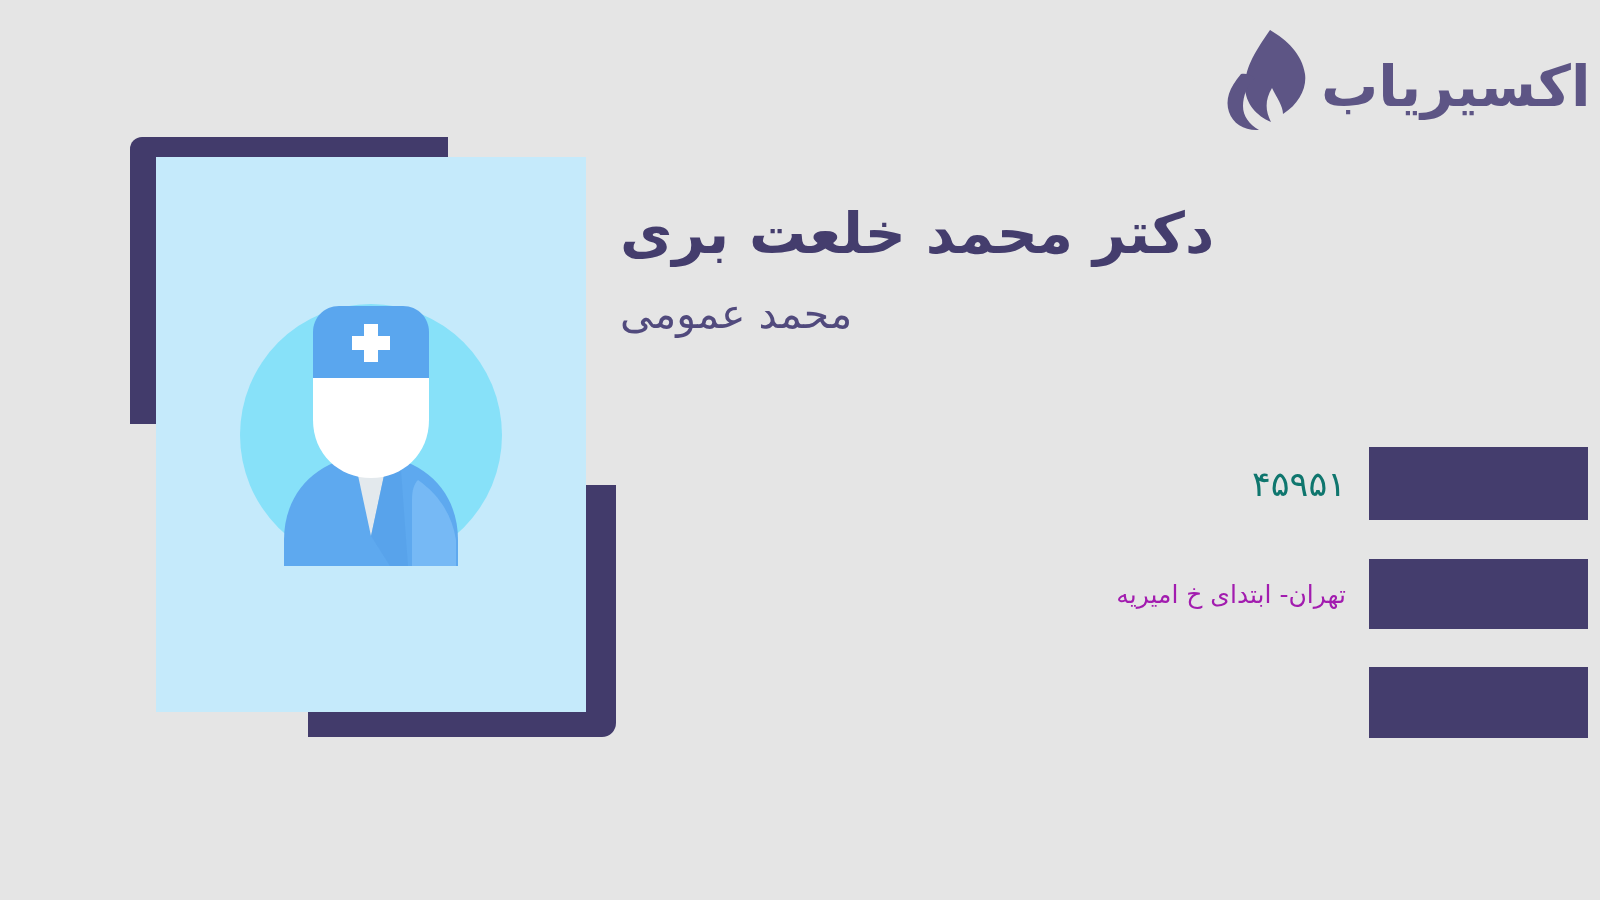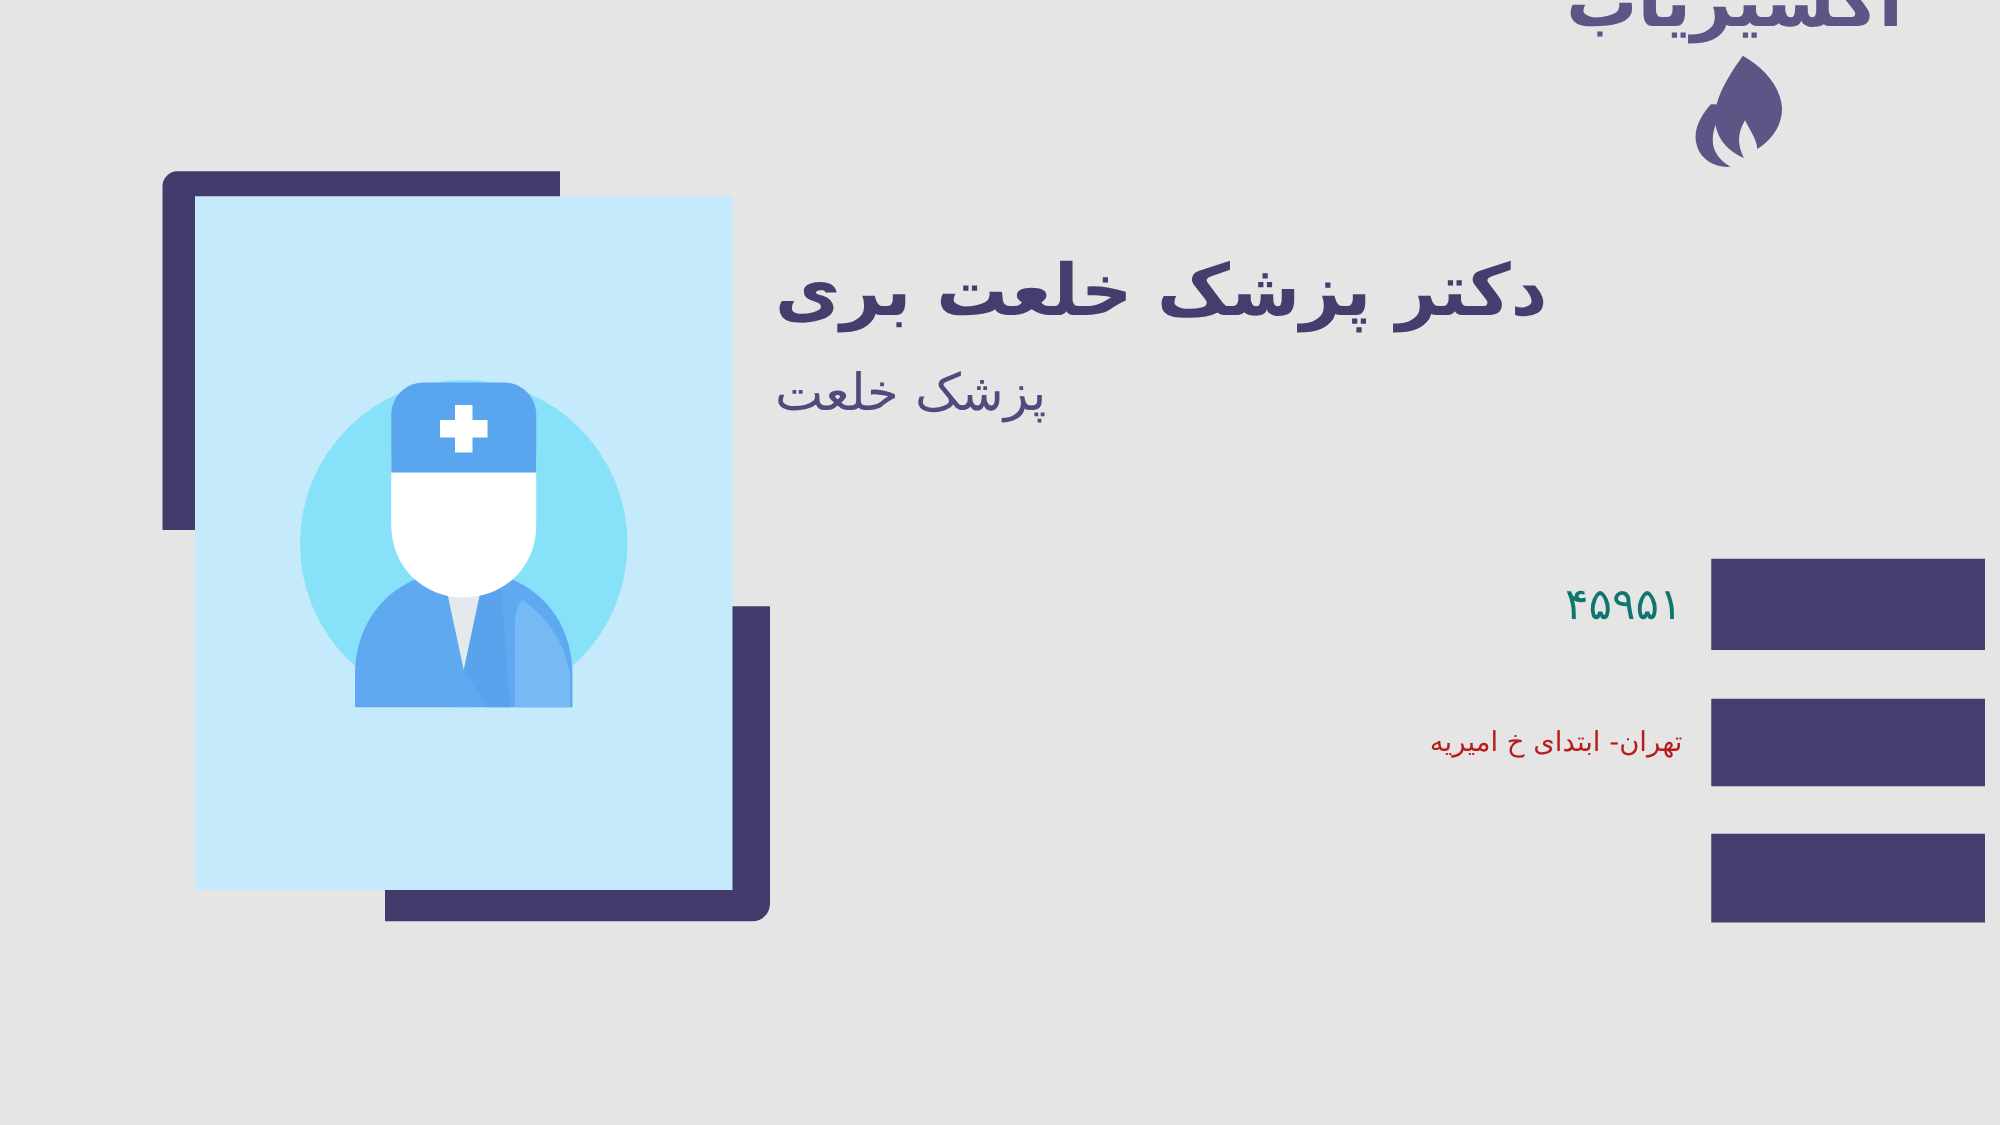--- a/index.html
+++ b/index.html
@@ -23,21 +23,21 @@
   }
 
   
   .brand {
     position: absolute;
     top: 22px;
     left: 1215px;
     width: 345px;
     height: 115px;
     display: flex;
-    flex-direction: column;
+    flex-direction: row;
     align-items: center;
     justify-content: flex-end;
     gap: 10px;
   }
 
   .brand-wordmark {
     font-family: "DejaVu Sans", sans-serif;
     font-size: 57px;
     font-weight: 700;
     color: #5d5585;
@@ -170,23 +170,23 @@
   .bar-label.code {
     font-family: "DejaVu Sans", sans-serif;
     font-size: 35px;
     font-weight: 400;
     color: #0f766e;
     letter-spacing: 0px;
   }
 
   .bar-label.address {
     font-family: "DejaVu Sans", sans-serif;
-    font-size: 22px;
+    font-size: 25px;
     font-weight: 400;
-    color: #b91c1c;
+    color: #a21caf;
   }
 </style>
 </head>
 <body>
 
 <div class="card-root">
 
   <div class="brand">
     <div class="brand-wordmark">اکسیریاب</div>
     <svg class="brand-flame" viewBox="0 0 96 108">
@@ -217,22 +217,22 @@
 
         <path d="M73 28 C73 14 84 2 99 2 L163 2 C178 2 189 14 189 28 L189 74 L73 74 Z" fill="#5aa6ee"></path>
 
         <rect x="124" y="20" width="14" height="38" fill="#ffffff"></rect>
         <rect x="112" y="32" width="38" height="14" fill="#ffffff"></rect>
       </svg>
     </div>
   </div>
 
   <div class="info">
-    <h1 class="doctor-name">دکتر پزشک خلعت بری</h1>
-    <div class="doctor-specialty">پزشک خلعت</div>
+    <h1 class="doctor-name">دکتر محمد خلعت بری</h1>
+    <div class="doctor-specialty">محمد عمومی</div>
   </div>
 
   <div class="bar-row bar-row-1">
     <div class="bar-label code">۴۵۹۵۱</div>
     <div class="bar-block"></div>
   </div>
 
   <div class="bar-row bar-row-2">
     <div class="bar-label address">تهران- ابتدای خ امیریه</div>
     <div class="bar-block"></div>

